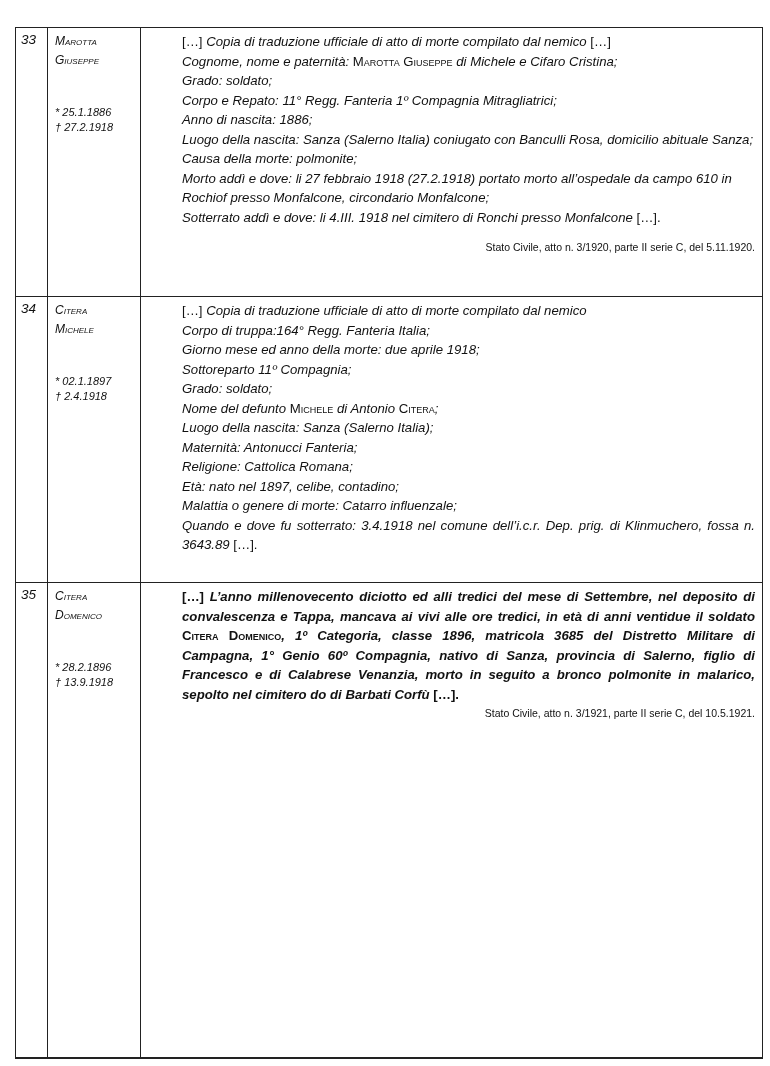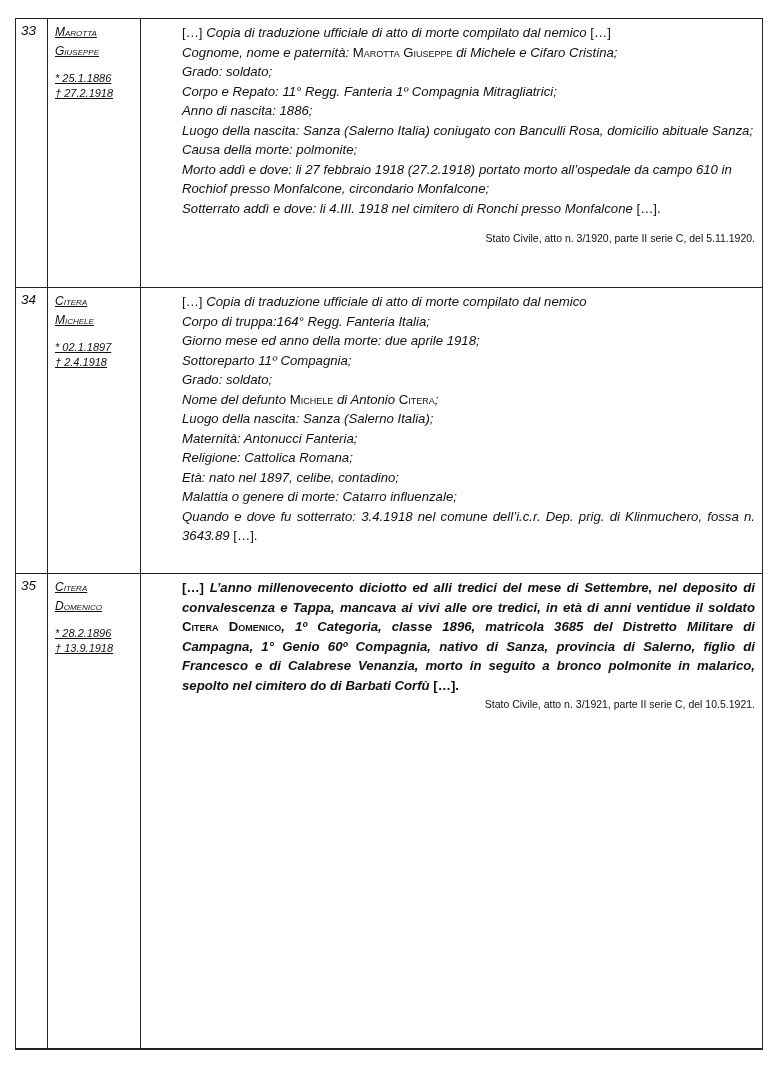--- a/index.html
+++ b/index.html
@@ -1,24 +1,24 @@
 <!DOCTYPE html>
 <html><head>
 <meta charset="utf-8">
 <style>
   html, body { margin: 0; padding: 0; background: #ffffff; }
   body { width: 770px; height: 1066px; position: relative; font-family: "Liberation Sans", sans-serif; color: #111; }
-  .table { position: absolute; left: 15px; top: 18px; width: 748px; border: 1.5px solid #222; border-bottom-width: 2px; box-sizing: border-box; }
+  .table { position: absolute; left: 15px; top: 27px; width: 748px; border: 1.5px solid #222; border-bottom-width: 2px; box-sizing: border-box; }
   .row { display: flex; border-bottom: 1px solid #222; box-sizing: border-box; }
   .row:last-child { border-bottom: none; }
   .cell { box-sizing: border-box; }
   .num { width: 32px; border-right: 1px solid #222; padding: 4px 0 0 5px; font-style: italic; font-size: 13.5px; }
-  .name { width: 93px; border-right: 1px solid #222; padding: 4px 0 0 7px; font-style: italic; font-size: 12px; line-height: 19px; text-decoration: underline; }
+  .name { width: 93px; border-right: 1px solid #222; padding: 4px 0 0 7px; font-style: italic; font-size: 12px; line-height: 19px; }
   .name .sc { font-variant: small-caps; }
-  .name .dates { margin-top: 10px; font-size: 11px; line-height: 15px; }
+  .name .dates { margin-top: 35px; font-size: 11px; line-height: 15px; }
   .text { flex: 1; padding: 4px 7px 0 7px; font-size: 13.2px; line-height: 19.5px; margin-left: 34px; }
   .text .line { font-style: italic; }
   .text .line .up { font-style: normal; }
   .text .sc { font-variant: small-caps; }
   .text .para { font-style: italic; text-align: justify; font-weight: bold; }
   .source { text-align: right; font-size: 10.5px; font-style: normal; margin-top: 0; }
   .r33 { height: 269px; }
   .r33 .source { margin-top: 11px; }
   .r34 { height: 286px; }
   .r35 { height: 474px; }

